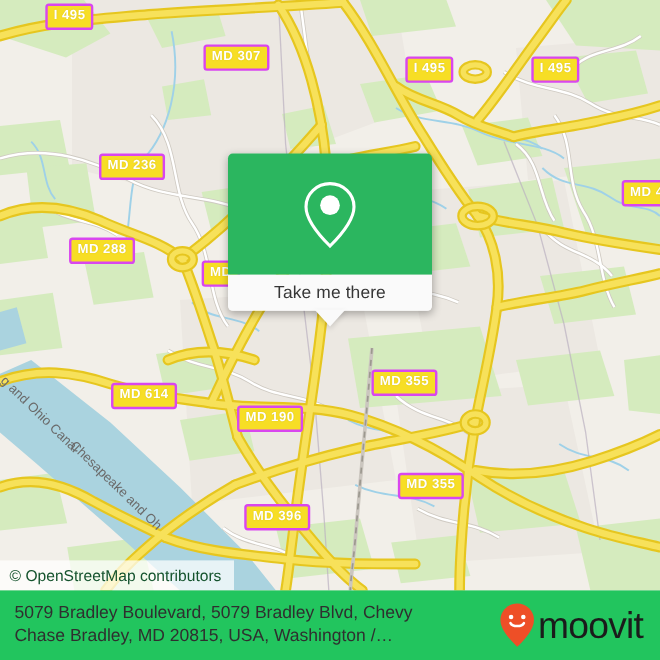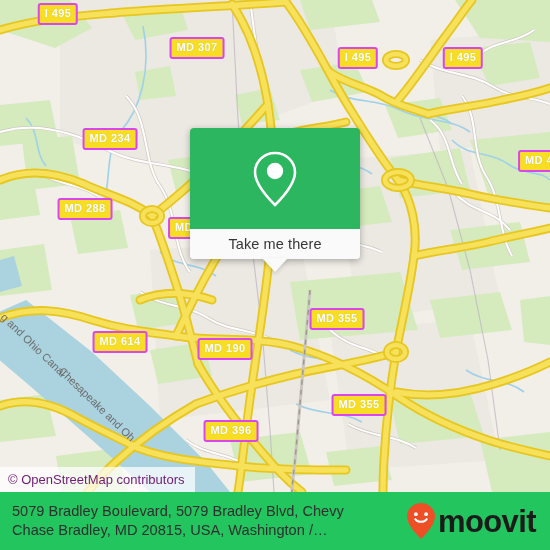--- a/index.html
+++ b/index.html
@@ -51,21 +51,21 @@
   
   #attribution {
     position: absolute;
     left: 0;
     top: 467px;
     height: 25px;
     display: flex;
     align-items: center;
     padding: 0 10px 0 8px;
     background: rgba(255,255,255,0.72);
-    color: #701a75;
+    color: #14532d;
     font-size: 13px;
     font-family: "Liberation Sans", sans-serif;
     white-space: nowrap;
     box-sizing: border-box;
   }
 
   
   #popup-card {
     position: absolute;
     left: 190px;
@@ -134,21 +134,21 @@
   }
   #footer-brand {
     flex: 0 0 auto;
     display: flex;
     align-items: center;
     padding-right: 14px;
   }
   #brand-text {
     color: #1b1b1b;
     font-size: 31px;
-    font-weight: bold;
+    font-weight: normal;
     letter-spacing: -0.6px;
     line-height: 1;
     font-family: "Liberation Sans", sans-serif;
   }
 </style>
 </head>
 <body>
 
 <div id="app">
 
@@ -332,25 +332,25 @@
           <text transform="translate(0,318) rotate(44)">g and Ohio Canal</text>
         </g>
 
       </g>
     </svg>
 
     <div class="shield" style="left:58px;  top:14px;">I 495</div>
     <div class="shield" style="left:197px; top:48px;">MD 307</div>
     <div class="shield" style="left:358px; top:58px;">I 495</div>
     <div class="shield" style="left:463px; top:58px;">I 495</div>
-    <div class="shield" style="left:110px; top:139px;">MD 234</div>
+    <div class="shield" style="left:110px; top:139px;">MD 236</div>
     <div class="shield" style="left:539px; top:161px;">MD 4</div>
     <div class="shield" style="left:85px;  top:209px;">MD 288</div>
     <div class="shield" style="left:184px; top:228px; z-index:5;">MD</div>
-    <div class="shield" style="left:120px; top:330px;margin-top:12px;">MD 614</div>
+    <div class="shield" style="left:120px; top:330px;">MD 614</div>
     <div class="shield" style="left:337px; top:319px;">MD 355</div>
     <div class="shield" style="left:225px; top:349px;">MD 190</div>
     <div class="shield" style="left:359px; top:405px;">MD 355</div>
     <div class="shield" style="left:231px; top:431px;">MD 396</div>
 
     <div id="popup-card">
       <div id="popup-green">
         <span>
           <svg width="52" height="62" viewBox="0 0 52 62" fill="none" aria-hidden="true">
             <path d="M26 5 C15 5 6 13.6 6 24.2 C6 35.4 18 49 26 57 C34 49 46 35.4 46 24.2 C46 13.6 37 5 26 5 Z" stroke="#ffffff" stroke-width="2.6" fill="none"></path>

